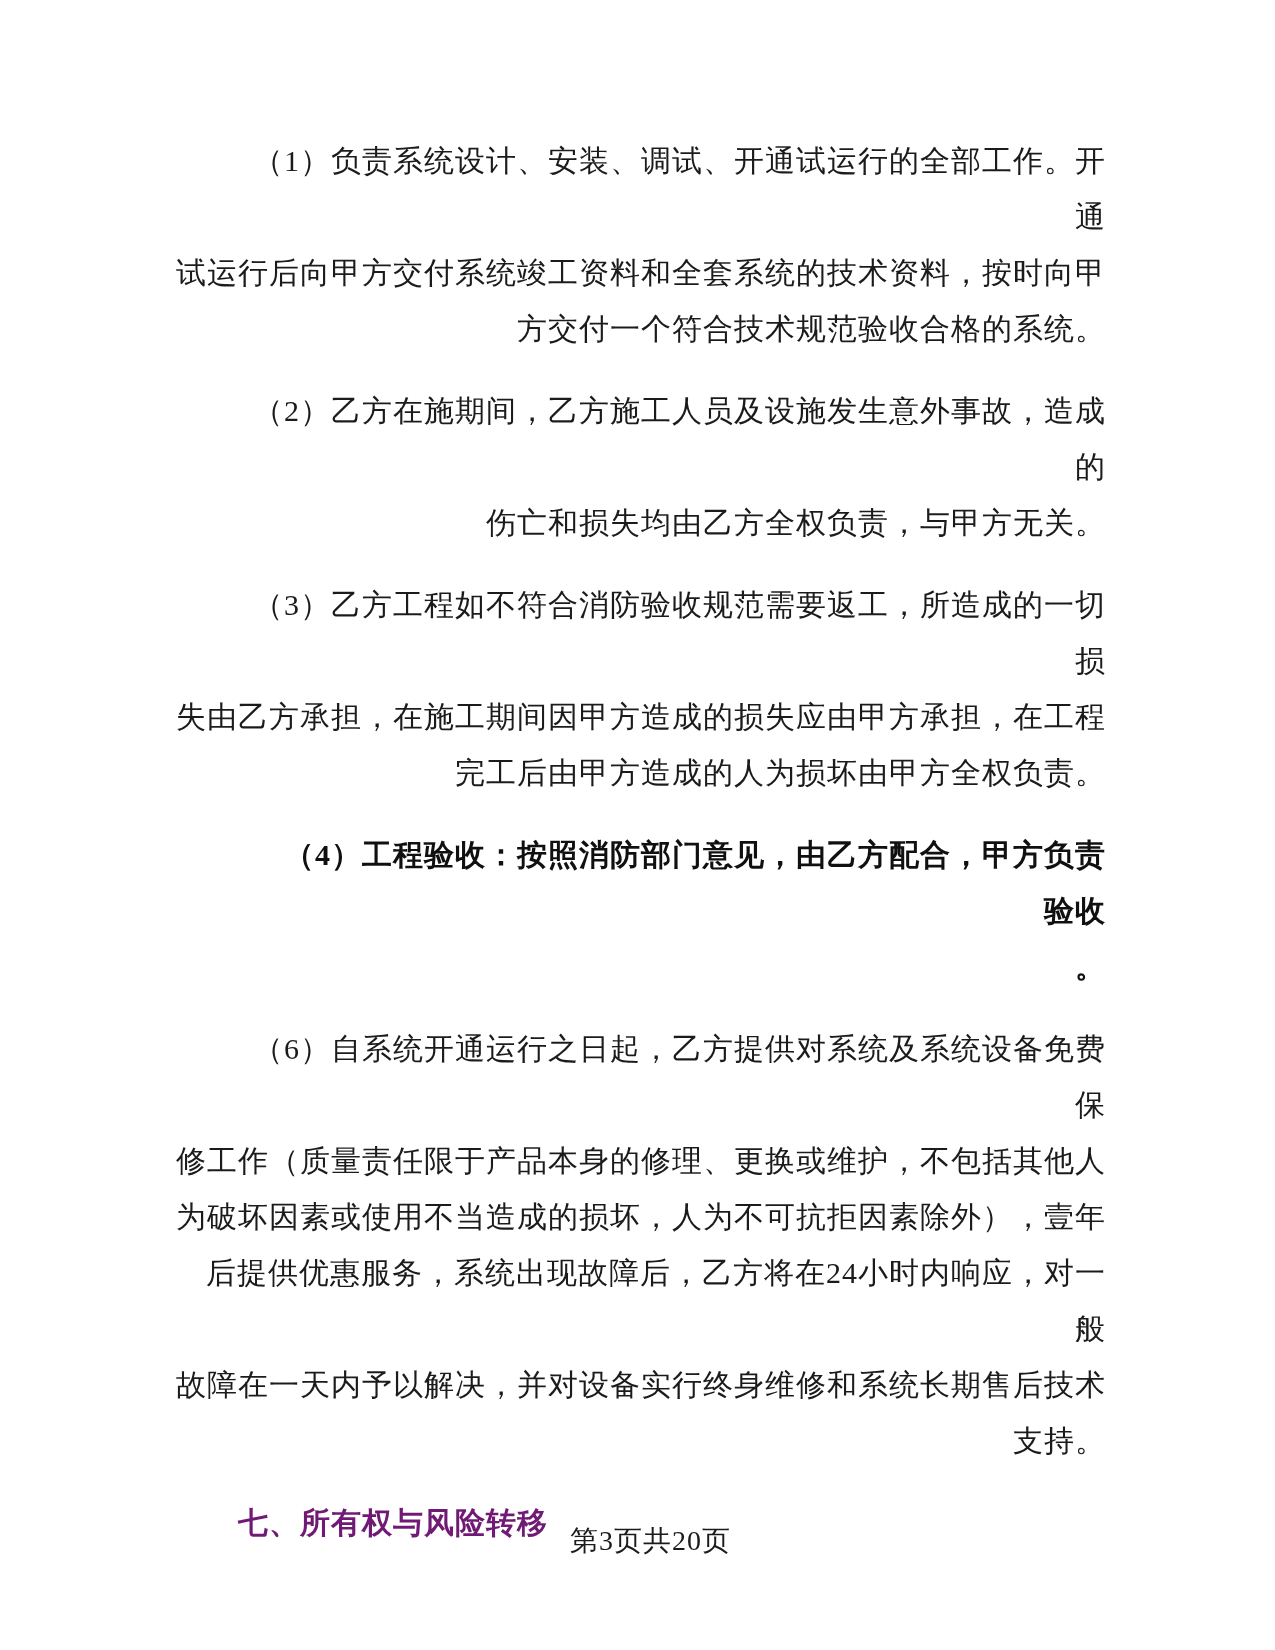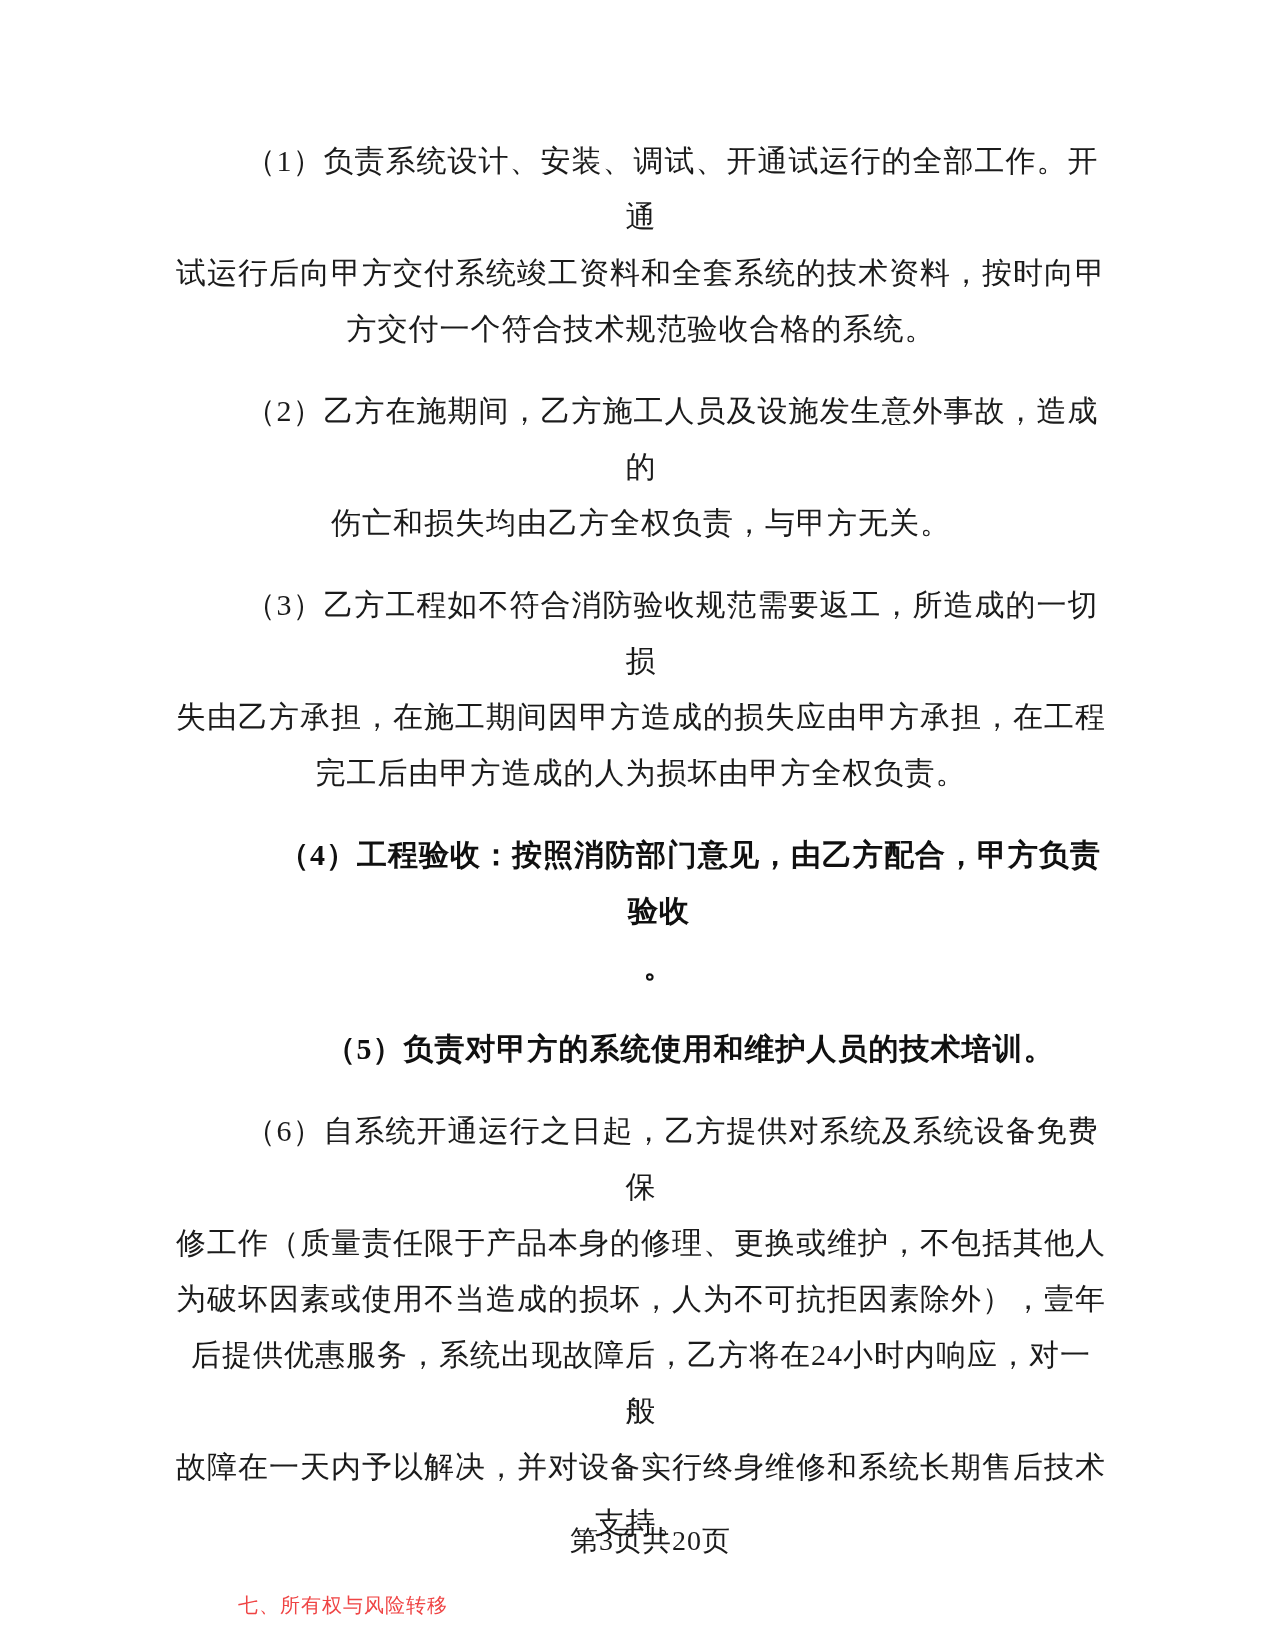--- a/index.html
+++ b/index.html
@@ -22,35 +22,35 @@
     left: 176px;
     width: 930px;
   }
   .para {
     margin: 0 0 26px 0;
     font-size: 30px;
     line-height: 56px;
     letter-spacing: 1px;
     text-indent: 62px;
     white-space: pre-wrap;
-    text-align: center;
+    text-align: right;
   }
   .para.bold {
     font-weight: bold;
     color: #101010;
     margin-left: 36px;
   }
   .heading {
     margin: 0 0 26px 0;
-    font-size: 20px;
+    font-size: 30px;
     line-height: 56px;
     letter-spacing: 1px;
     text-indent: 62px;
-    font-weight: normal;
-    color: #ef4444;
+    font-weight: bold;
+    color: #701a75;
     white-space: pre-wrap;
   }
   .footer {
     position: absolute;
     bottom: 92px;
     left: 13px;
     width: 100%;
     text-align: center;
     font-size: 28px;
     line-height: 34px;
@@ -66,21 +66,20 @@
     <p class="para">（1）负责系统设计、安装、调试、开通试运行的全部工作。开通
 试运行后向甲方交付系统竣工资料和全套系统的技术资料，按时向甲
 方交付一个符合技术规范验收合格的系统。</p>
     <p class="para">（2）乙方在施期间，乙方施工人员及设施发生意外事故，造成的
 伤亡和损失均由乙方全权负责，与甲方无关。</p>
     <p class="para">（3）乙方工程如不符合消防验收规范需要返工，所造成的一切损
 失由乙方承担，在施工期间因甲方造成的损失应由甲方承担，在工程
 完工后由甲方造成的人为损坏由甲方全权负责。</p>
     <p class="para bold">（4）工程验收：按照消防部门意见，由乙方配合，甲方负责验收
 。</p>
-    <p class="para bold">（5）负责对甲方的系统使用和维护人员的技术培训。</p>
     <p class="para">（6）自系统开通运行之日起，乙方提供对系统及系统设备免费保
 修工作（质量责任限于产品本身的修理、更换或维护，不包括其他人
 为破坏因素或使用不当造成的损坏，人为不可抗拒因素除外），壹年
 后提供优惠服务，系统出现故障后，乙方将在24小时内响应，对一般
 故障在一天内予以解决，并对设备实行终身维修和系统长期售后技术
 支持。</p>
     <h2 class="heading">七、所有权与风险转移</h2>
 
   </div>
   <div class="footer">第3页共20页</div>

